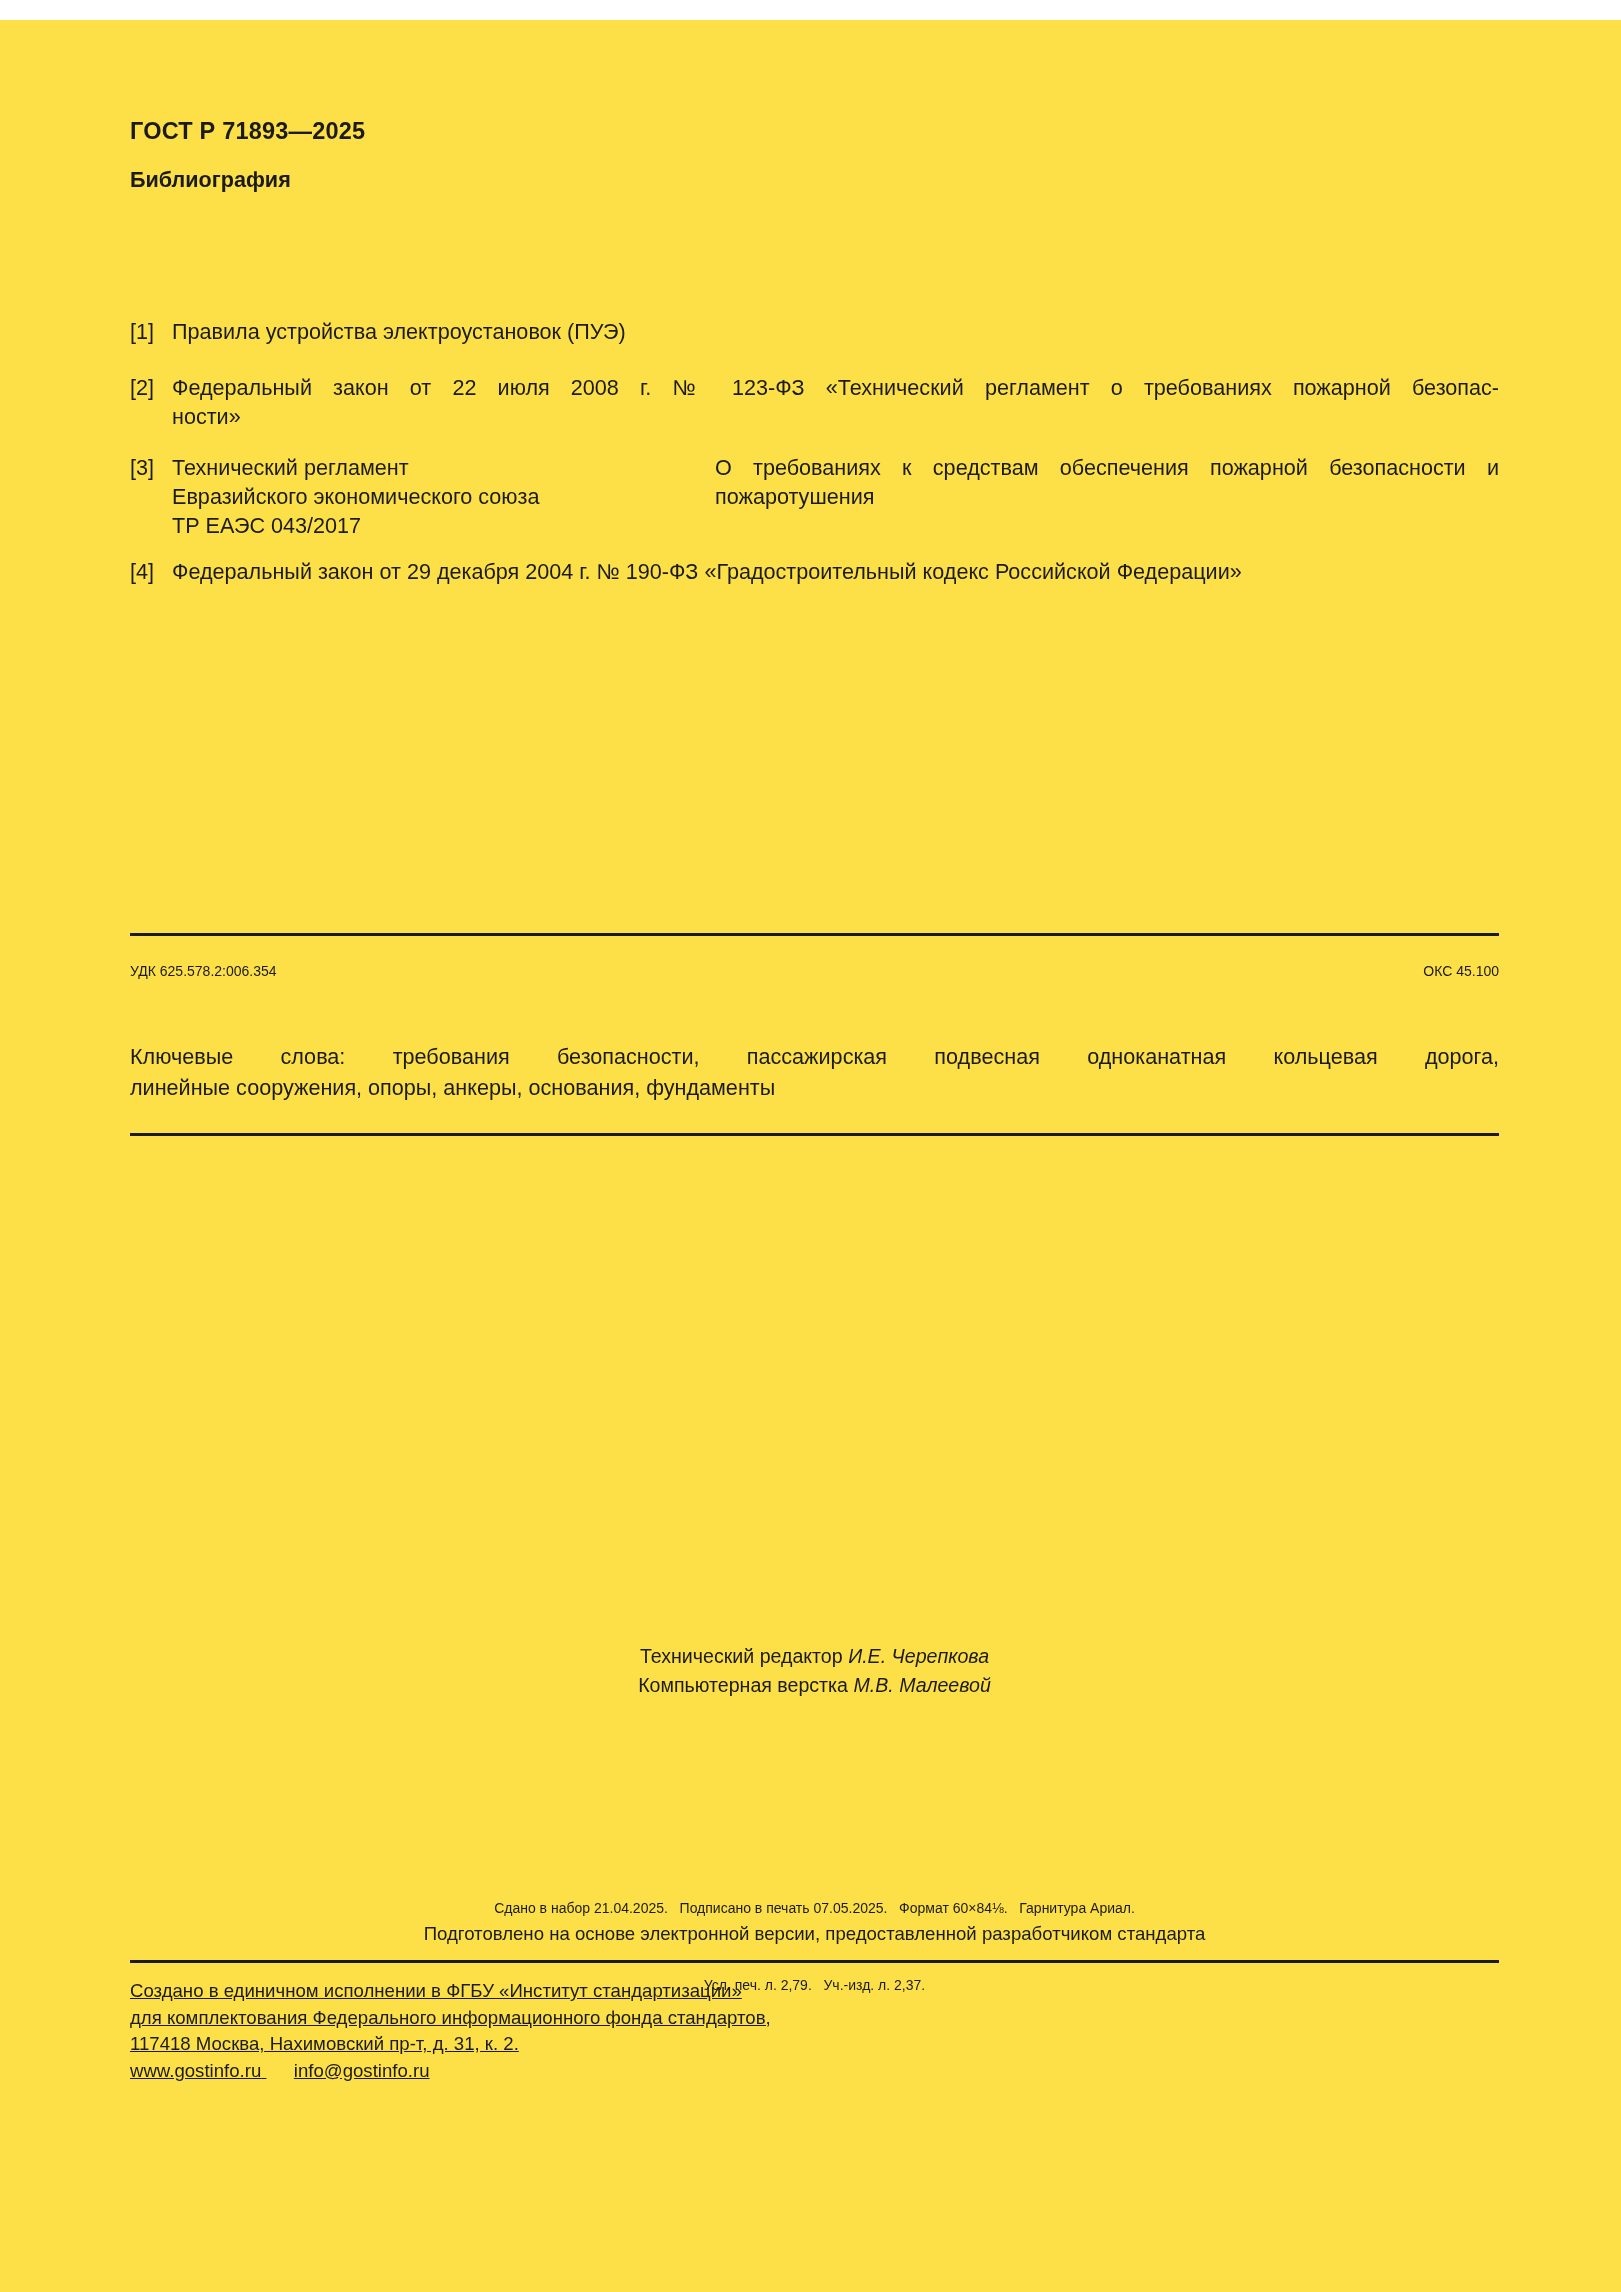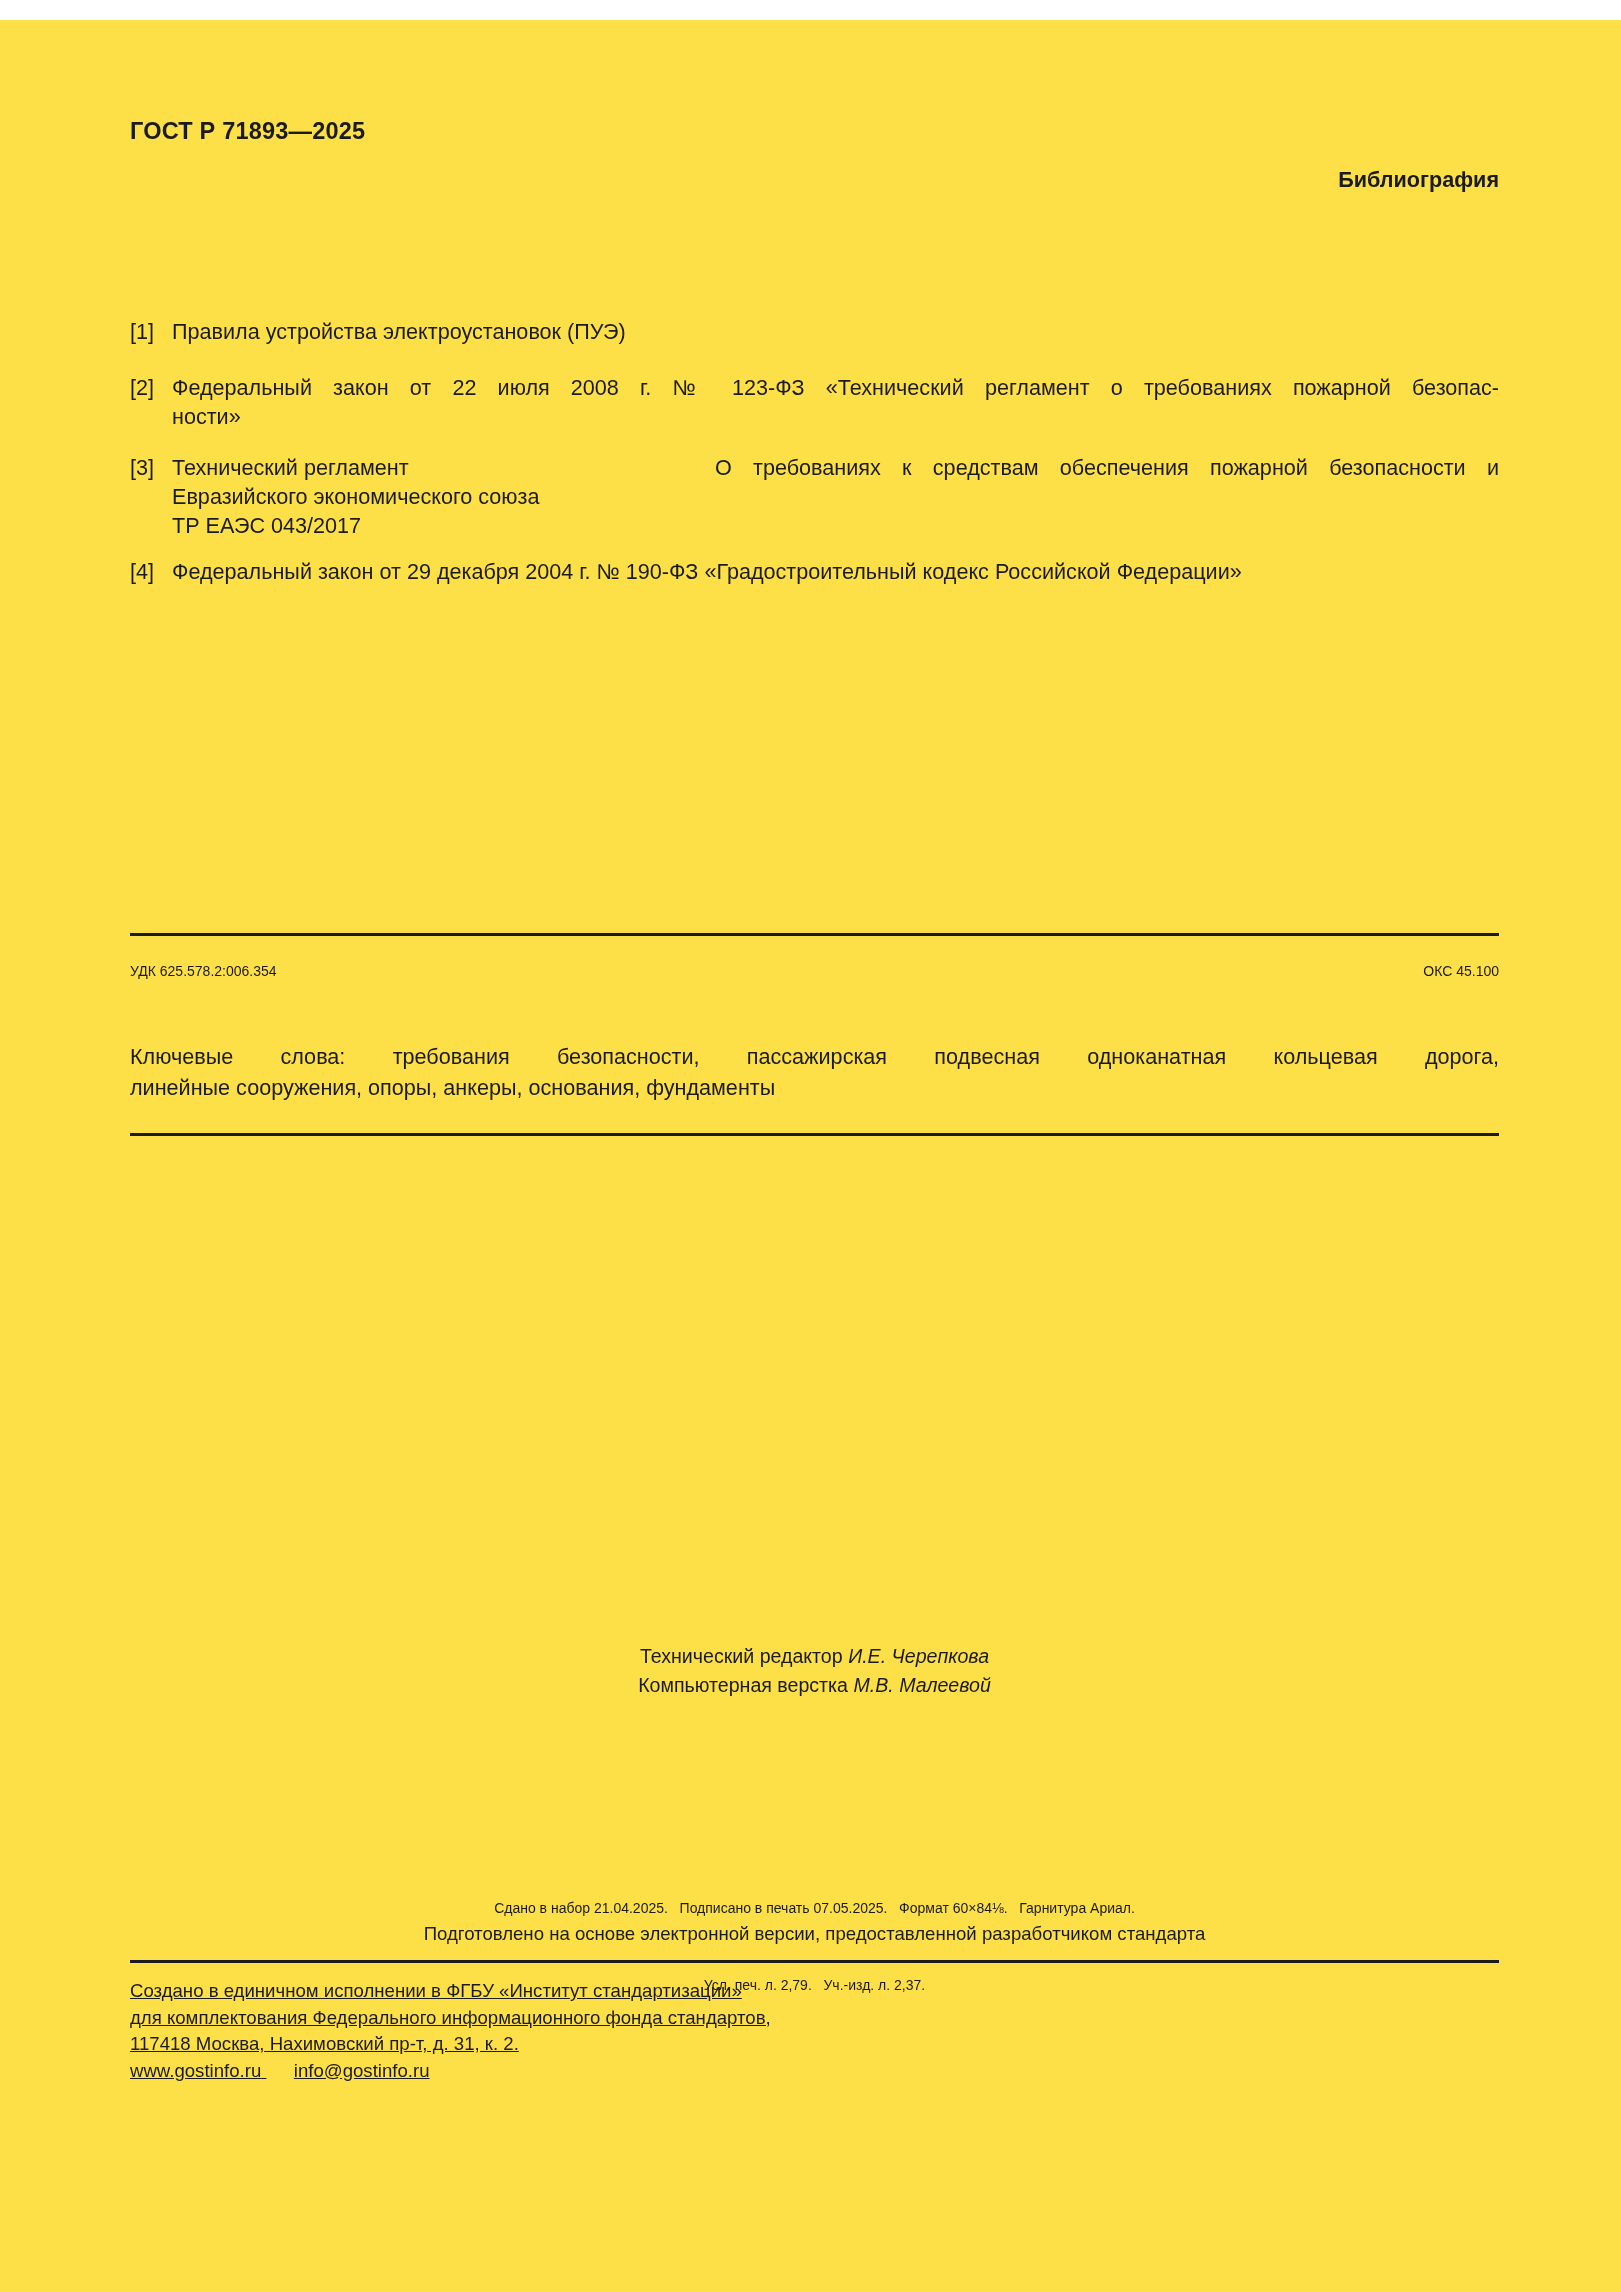--- a/index.html
+++ b/index.html
@@ -18,21 +18,21 @@
   .content-width { width: 1369px; }
 
   .doc-number {
     top: 98px;
     font-size: 23.5px;
     font-weight: bold;
     letter-spacing: 0.2px;
   }
   .section-title {
     top: 147px;
-    text-align: right;
+    text-align: left;
     font-size: 21.6px;
     font-weight: bold;
   }
 
   .bib-item {
     display: flex;
     font-size: 21.6px;
     line-height: 29px;
   }
   .bib-label { flex: 0 0 42px; }
@@ -123,20 +123,21 @@
   <div class="abs content-left content-width bib-item" style="top:433px">
     <div class="bib-label">[3]</div>
     <div class="bib-body bib-grid">
       <div>
         <div>Технический регламент</div>
         <div>Евразийского экономического союза</div>
         <div>ТР ЕАЭС 043/2017</div>
       </div>
       <div>
         <div class="justify-line">О требованиях к средствам обеспечения пожарной безопасности и</div>
+        <div>пожаротушения</div>
       </div>
     </div>
   </div>
 
   <div class="abs content-left content-width bib-item" style="top:537px">
     <div class="bib-label">[4]</div>
     <div class="bib-body">
       <div>Федеральный закон от 29 декабря 2004 г. № 190-ФЗ «Градостроительный кодекс Российской Федерации»</div>
     </div>
   </div>

